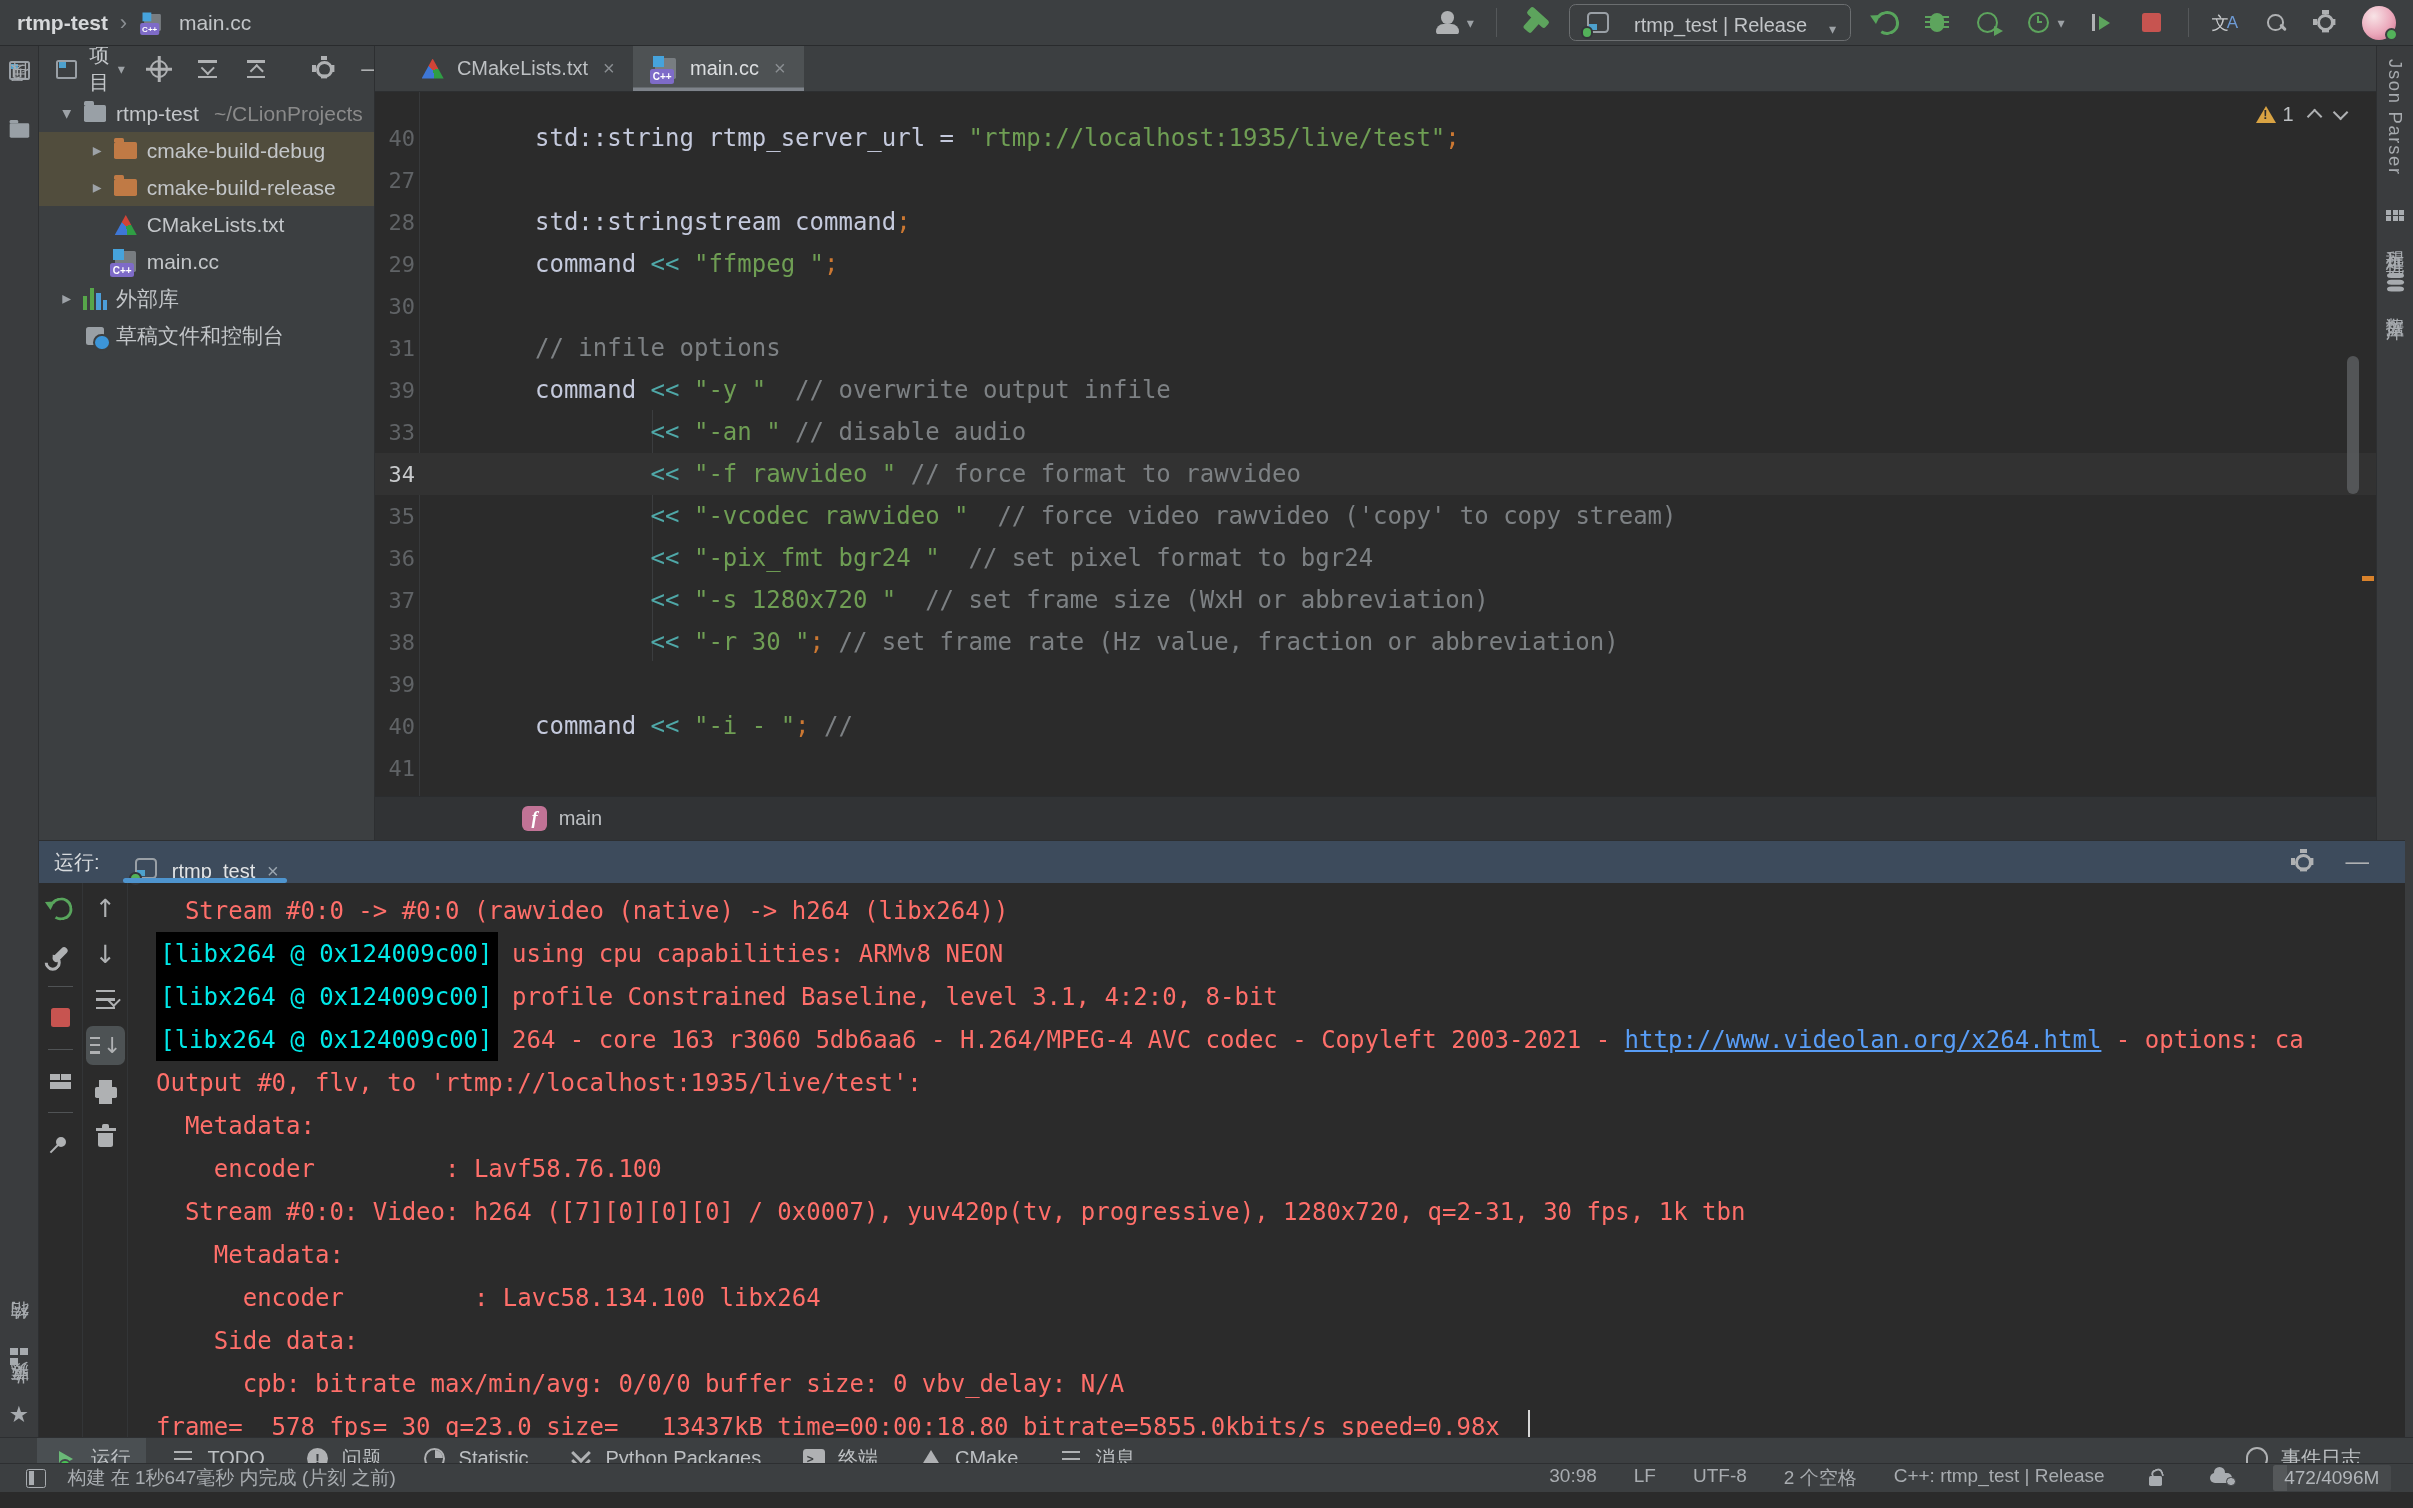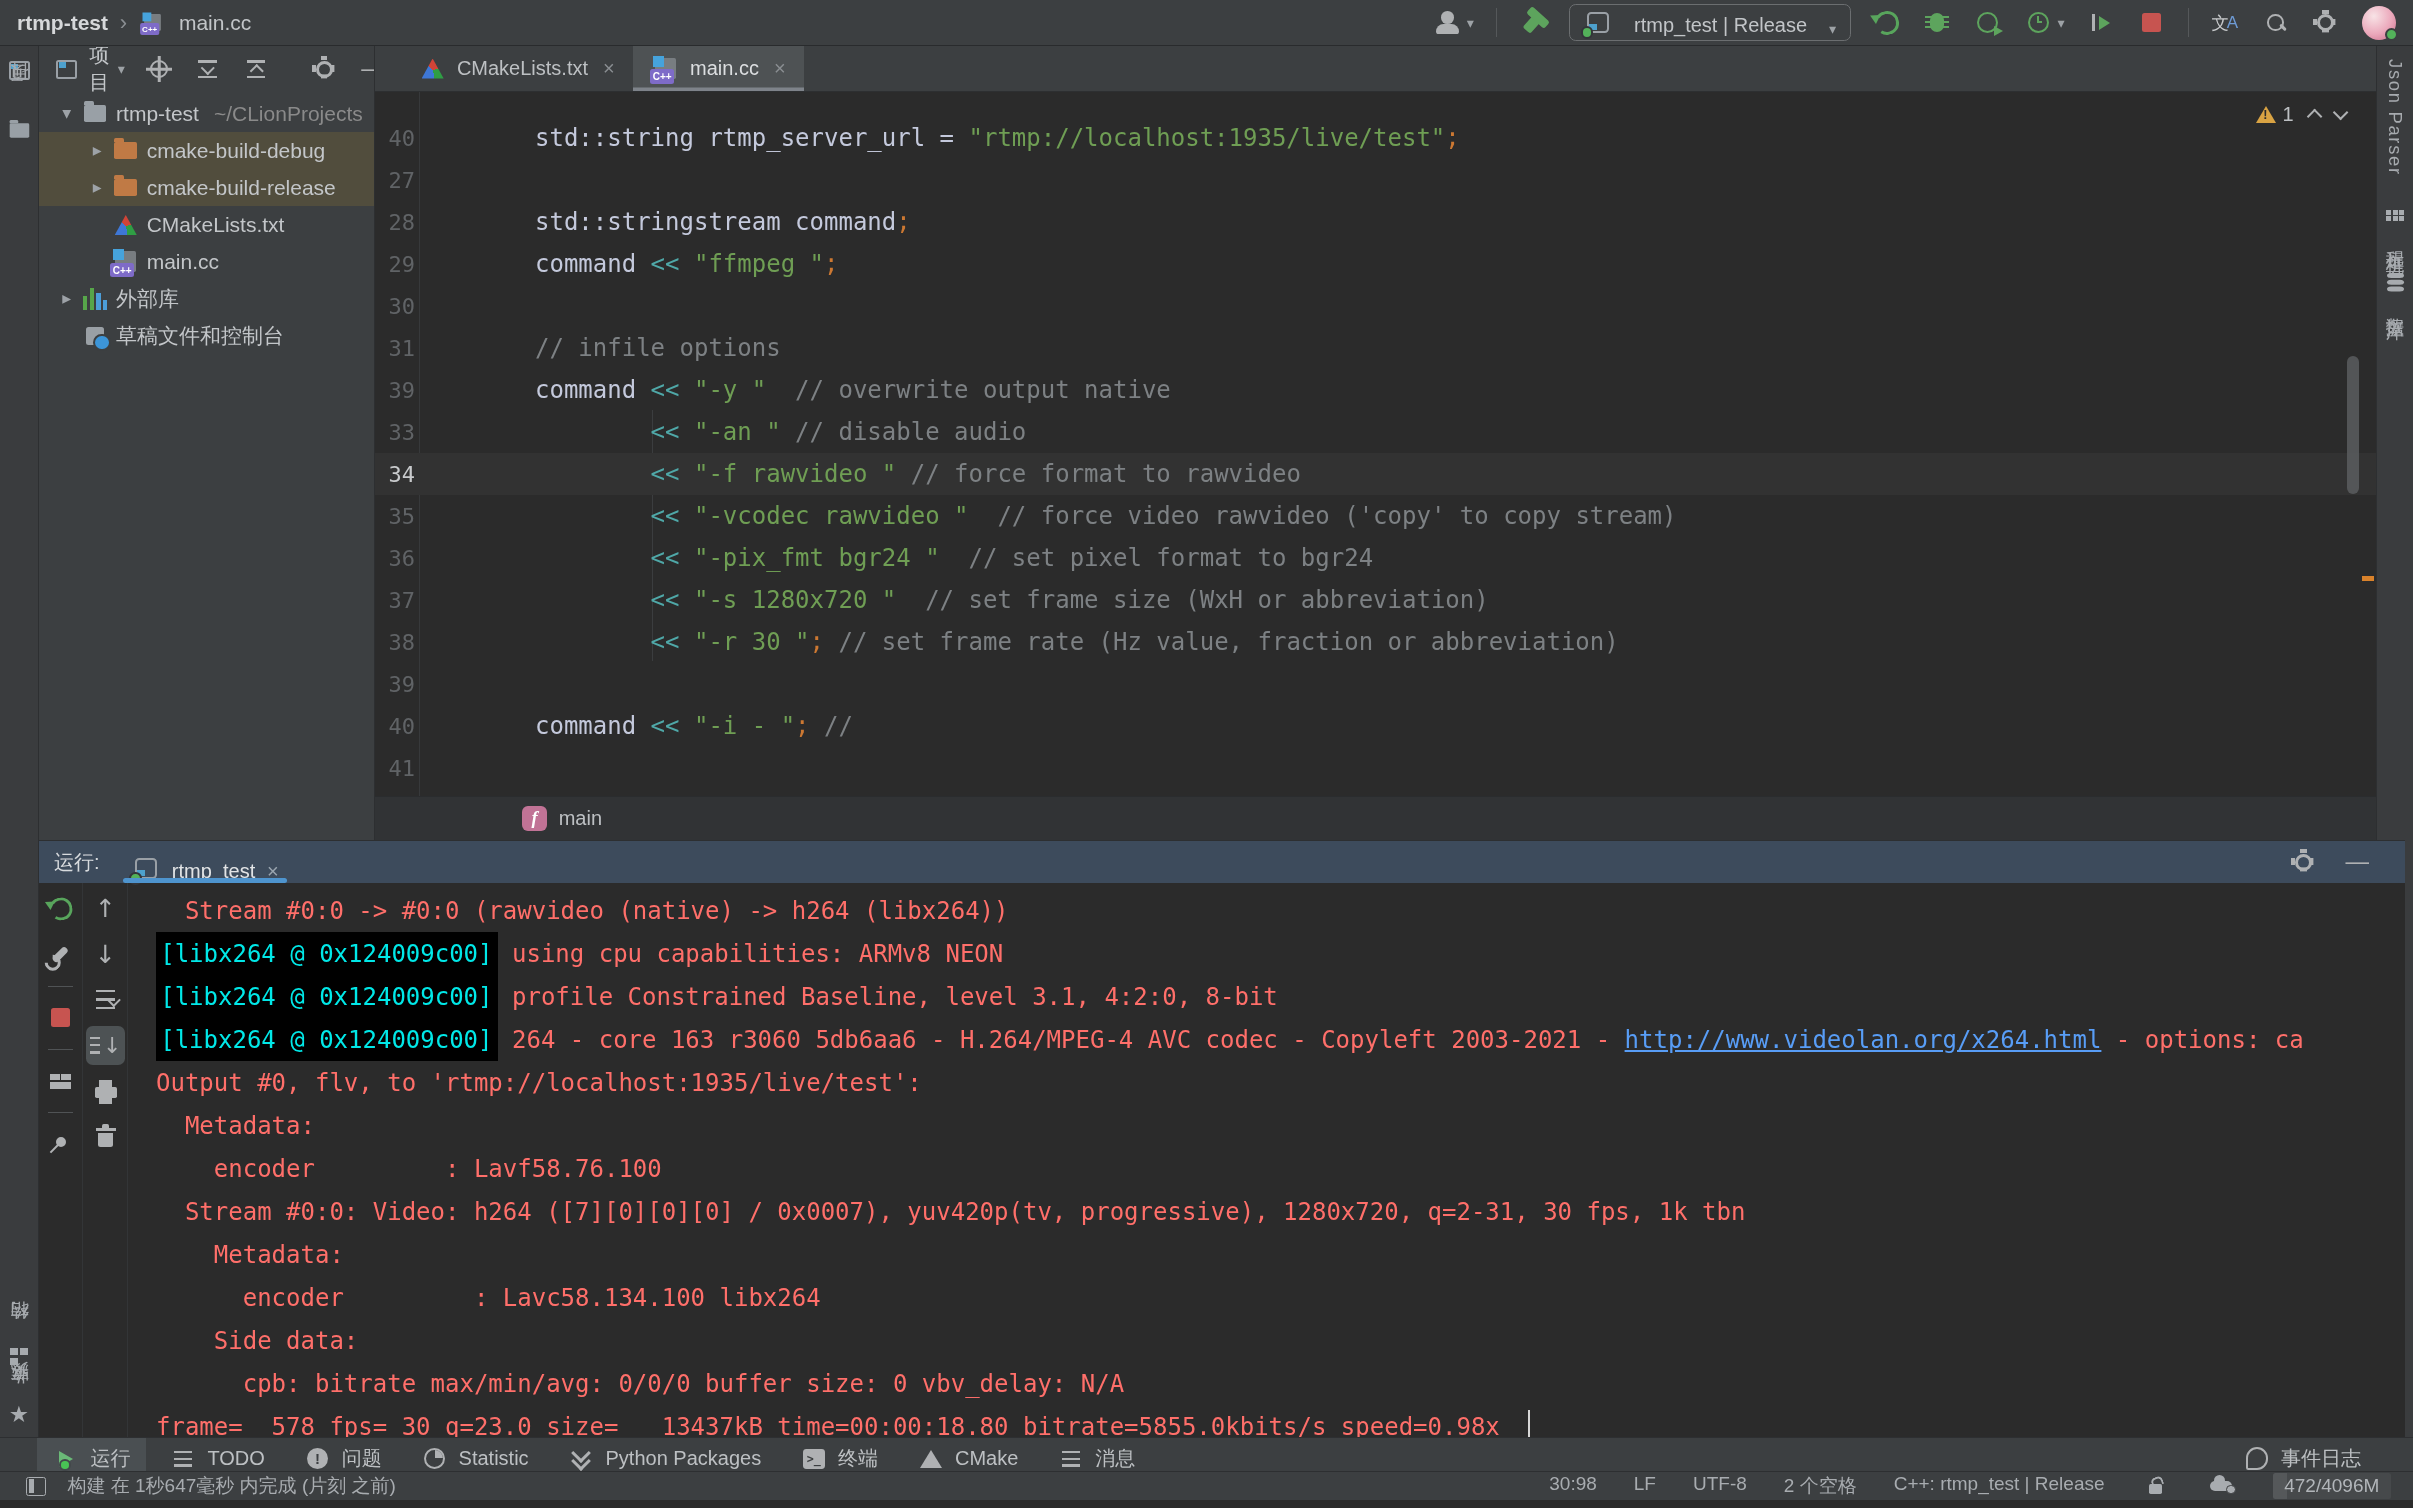--- a/index.html
+++ b/index.html
@@ -173,21 +173,21 @@
   .barsic{width:18.4px;height:16px;background:linear-gradient(#AFB1B3 0 2.5px,transparent 2.5px 6.7px,#AFB1B3 6.7px 9.2px,transparent 9.2px 13.4px,#AFB1B3 13.4px 16px);display:block}
   .exclic{width:21px;height:21px;border-radius:50%;background:#AFB1B3;color:#3C3F41;font:700 15px/21px "Liberation Sans",sans-serif;text-align:center;display:block}
   .pieic{width:17.6px;height:17.6px;border-radius:50%;border:2.5px solid #AFB1B3;position:relative;overflow:hidden;display:block}
   .pieic::after{content:"";position:absolute;right:-1.7px;top:-1.7px;width:10px;height:10px;background:#AFB1B3}
   .chevsic{display:flex;flex-direction:column;align-items:center;margin-top:-3.4px}
   .chevsic b{width:11px;height:11px;border-right:3.4px solid #AFB1B3;border-bottom:3.4px solid #AFB1B3;transform:rotate(45deg);display:block}
   .chevsic b+b{margin-top:-5.9px}
   .termic{width:22px;height:20px;background:#AFB1B3;border-radius:3.4px;color:#3C3F41;font:700 11.7px/20px "DejaVu Sans Mono",monospace;text-align:center;display:block}
   .cmks{width:0;height:0;border-left:11px solid transparent;border-right:11px solid transparent;border-bottom:18.4px solid #AFB1B3;display:block}
   .bubic{width:18.4px;height:18.4px;border:2.5px solid #AFB1B3;border-radius:50% 50% 50% 10%;display:block}
-  #status-bar{position:absolute;left:0;bottom:8px;width:2413px;height:29px;background:#3C3F41;border-top:0.8px solid #2D2F31;display:flex;align-items:center;padding:0 22px;box-sizing:border-box;font-size:19px;color:#A8ACB0}
+  #status-bar{position:absolute;left:0;bottom:16px;width:2413px;height:29px;background:#3C3F41;border-top:0.8px solid #2D2F31;display:flex;align-items:center;padding:0 22px;box-sizing:border-box;font-size:19px;color:#A8ACB0}
   .sb-left{display:flex;gap:17px;align-items:center}
   .sb-right{margin-left:auto;display:flex;gap:37px;align-items:center}
   .twico{width:18.4px;height:17px;border:1.7px solid #A8ACB0;border-radius:2.5px;position:relative;display:block}
   .twico::before{content:"";position:absolute;left:1.7px;top:1.7px;bottom:1.7px;width:5px;background:#A8ACB0}
   .lockico{width:13.4px;height:10px;background:#A8ACB0;border-radius:1.7px;position:relative;display:block;margin-top:6.7px}
   .lockico::before{content:"";position:absolute;top:-7.5px;left:1.7px;width:7.5px;height:6.7px;border:2.5px solid #A8ACB0;border-bottom:none;border-radius:5px 5px 0 0;transform:rotate(-20deg)}
   .cloudico{width:22px;height:10px;background:#A8ACB0;border-radius:6.7px;position:relative;display:block}
   .cloudico::before{content:"";position:absolute;left:4.2px;top:-5.9px;width:11px;height:11px;background:#A8ACB0;border-radius:50%}
   .cloudico::after{content:"";position:absolute;right:-3.4px;bottom:-3.4px;width:7.5px;height:7.5px;background:#A8ACB0;border-radius:50%;border:1.7px solid #3C3F41}
   .mem{background:linear-gradient(90deg,#55585A 0 12%,#46494B 12%);padding:1.7px 11.7px;border-radius:2.5px;color:#B2B6BA}
@@ -476,21 +476,21 @@
         <div class="crow">
           <span class="ln">30</span>
           <pre class="ctext"></pre>
         </div>
         <div class="crow">
           <span class="ln">31</span>
           <pre class="ctext"><span class="cm">// infile options</span></pre>
         </div>
         <div class="crow">
           <span class="ln">39</span>
-          <pre class="ctext"><span class="p">command </span><span class="op">&lt;&lt; </span><span class="st">"-y "</span><span class="p">  </span><span class="cm">// overwrite output native</span></pre>
+          <pre class="ctext"><span class="p">command </span><span class="op">&lt;&lt; </span><span class="st">"-y "</span><span class="p">  </span><span class="cm">// overwrite output infile</span></pre>
         </div>
         <div class="crow">
           <span class="ln">33</span>
           <pre class="ctext"><span class="p">        </span><span class="op">&lt;&lt; </span><span class="st">"-an "</span><span class="p"> </span><span class="cm">// disable audio</span></pre>
         </div>
         <div class="crow cur">
           <span class="ln">34</span>
           <pre class="ctext"><span class="p">        </span><span class="op">&lt;&lt; </span><span class="st">"-f rawvideo "</span><span class="p"> </span><span class="cm">// force format to rawvideo</span></pre>
         </div>
         <div class="crow">

